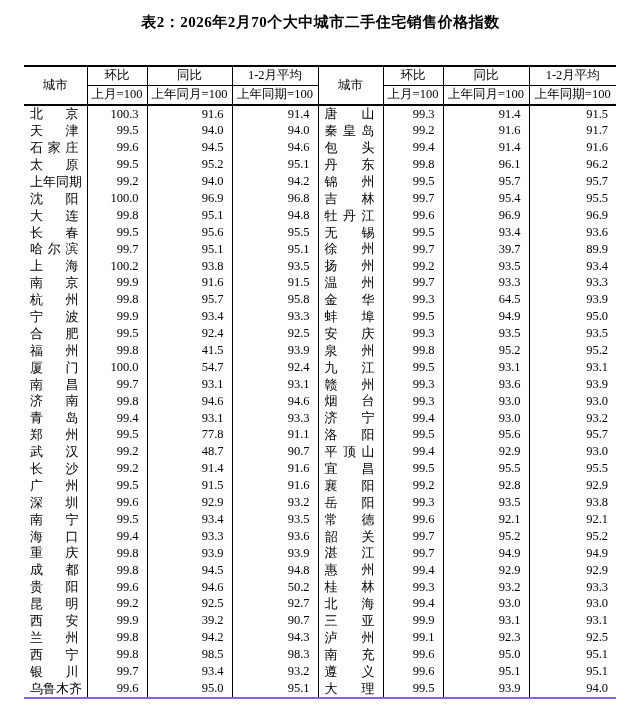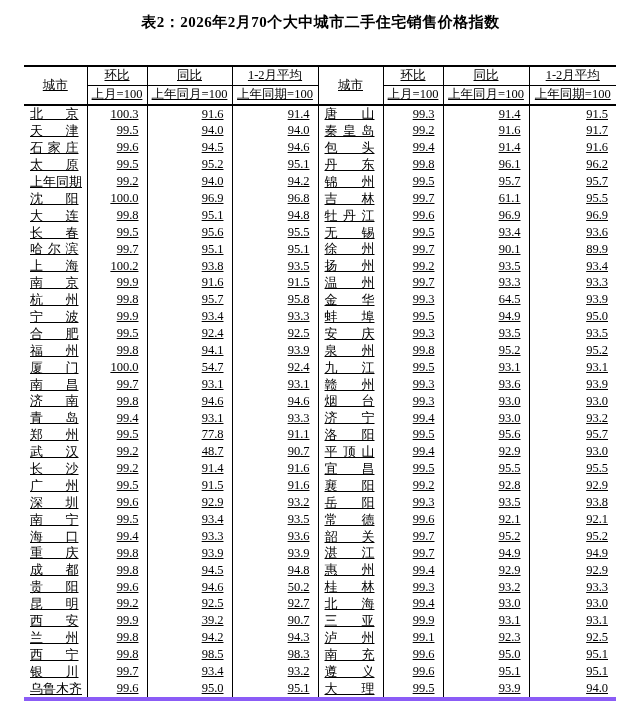--- a/index.html
+++ b/index.html
@@ -9,21 +9,21 @@
     overflow:hidden;
   }
   .title {
     margin-top:13px; text-align:center;
     font-size:15px; font-weight:bold; letter-spacing:0.5px;
   }
   table.idx {
     margin:33px 16px 0 24px;
     width:592px;
     border-collapse:collapse; table-layout:fixed;
-    border-top:2px solid #000; border-bottom:4px solid #8b5cf6;text-decoration:underline;
+    border-top:2px solid #000; border-bottom:2px solid #8b5cf6;
   }
   .idx th, .idx td {
     padding:0; line-height:1.1;
     border-left:1px solid #000;
     overflow:hidden; white-space:nowrap;
   }
   .idx th { font-weight:normal; font-size:12.5px; text-align:center; height:18px; }
   .idx td { font-size:12.5px; height:16.9px; }
   .idx tr.r1 th:first-child, .idx tbody td:first-child { border-left:none; }
   .idx tr.r1 th.colh  { border-bottom:1px solid #000; }
@@ -123,21 +123,21 @@
         <td class="num">95.7</td>
         <td class="num">95.7</td>
       </tr>
       <tr>
         <td class="city">沈阳</td>
         <td class="num">100.0</td>
         <td class="num">96.9</td>
         <td class="num">96.8</td>
         <td class="city">吉林</td>
         <td class="num">99.7</td>
-        <td class="num">61.1</td>
+        <td class="num">95.4</td>
         <td class="num">95.5</td>
       </tr>
       <tr>
         <td class="city">大连</td>
         <td class="num">99.8</td>
         <td class="num">95.1</td>
         <td class="num">94.8</td>
         <td class="city">牡丹江</td>
         <td class="num">99.6</td>
         <td class="num">96.9</td>
@@ -153,21 +153,21 @@
         <td class="num">93.4</td>
         <td class="num">93.6</td>
       </tr>
       <tr>
         <td class="city">哈尔滨</td>
         <td class="num">99.7</td>
         <td class="num">95.1</td>
         <td class="num">95.1</td>
         <td class="city">徐州</td>
         <td class="num">99.7</td>
-        <td class="num">90.1</td>
+        <td class="num">39.7</td>
         <td class="num">89.9</td>
       </tr>
       <tr>
         <td class="city">上海</td>
         <td class="num">100.2</td>
         <td class="num">93.8</td>
         <td class="num">93.5</td>
         <td class="city">扬州</td>
         <td class="num">99.2</td>
         <td class="num">93.5</td>
@@ -209,21 +209,21 @@
         <td class="num">92.4</td>
         <td class="num">92.5</td>
         <td class="city">安庆</td>
         <td class="num">99.3</td>
         <td class="num">93.5</td>
         <td class="num">93.5</td>
       </tr>
       <tr>
         <td class="city">福州</td>
         <td class="num">99.8</td>
-        <td class="num">94.1</td>
+        <td class="num">41.5</td>
         <td class="num">93.9</td>
         <td class="city">泉州</td>
         <td class="num">99.8</td>
         <td class="num">95.2</td>
         <td class="num">95.2</td>
       </tr>
       <tr>
         <td class="city">厦门</td>
         <td class="num">100.0</td>
         <td class="num">54.7</td>

